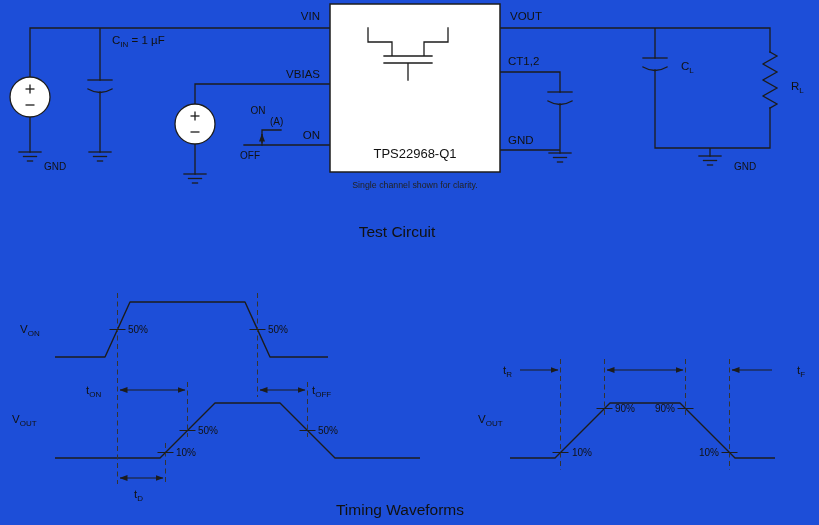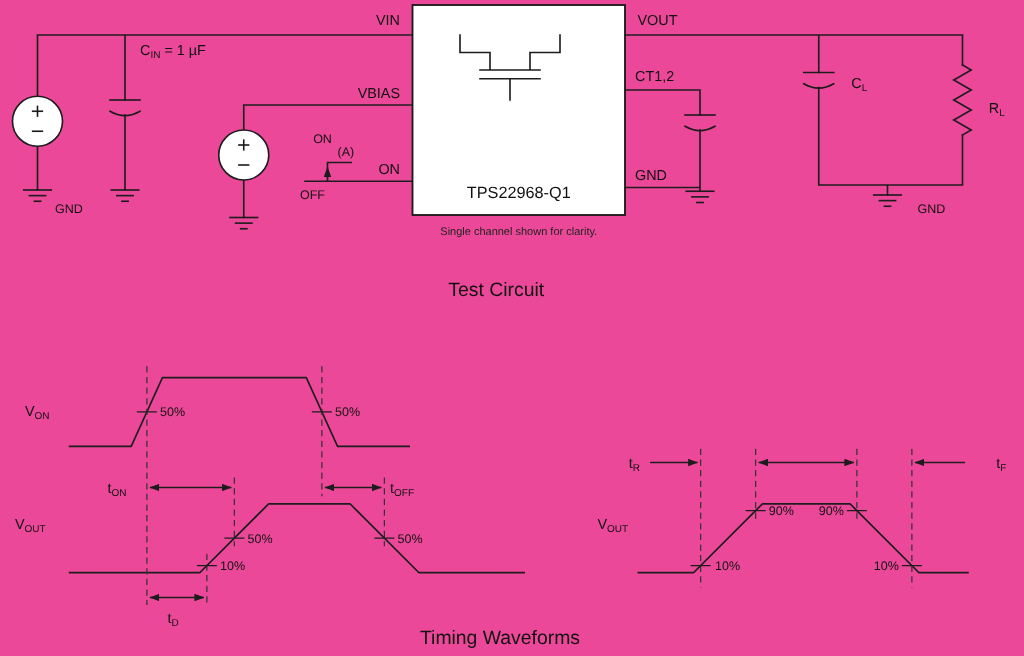--- a/index.html
+++ b/index.html
@@ -1,16 +1,16 @@
 <!DOCTYPE html>
 <html><head>
 <meta charset="utf-8">
 <style>
   html,body { margin:0; padding:0; background:#ffffff; }
-  .page { width:819px; height:525px; background:#ec4899; position:relative; }
+  .page { width:819px; height:525px; background:#1d4ed8; position:relative; }
   svg { display:block; }
   text { font-family:"Liberation Sans", sans-serif; fill:#111; }
   .w    { stroke:#1c1c1c; stroke-width:1.3; fill:none; stroke-linecap:square; }
   .box  { stroke:#1c1c1c; stroke-width:1.5; fill:#ffffff; }
   .src  { stroke:#1c1c1c; stroke-width:1.3; fill:#ffffff; }
   .wave { stroke:#1c1c1c; stroke-width:1.4; fill:none; stroke-linejoin:round; }
   .dash { stroke:#333333; stroke-width:1; fill:none; stroke-dasharray:5 3.5; }
   .tick { stroke:#1c1c1c; stroke-width:1; fill:none; }
   .arr  { stroke:#1c1c1c; stroke-width:1.1; fill:none; }
   .lbl  { font-size:11.5px; }

